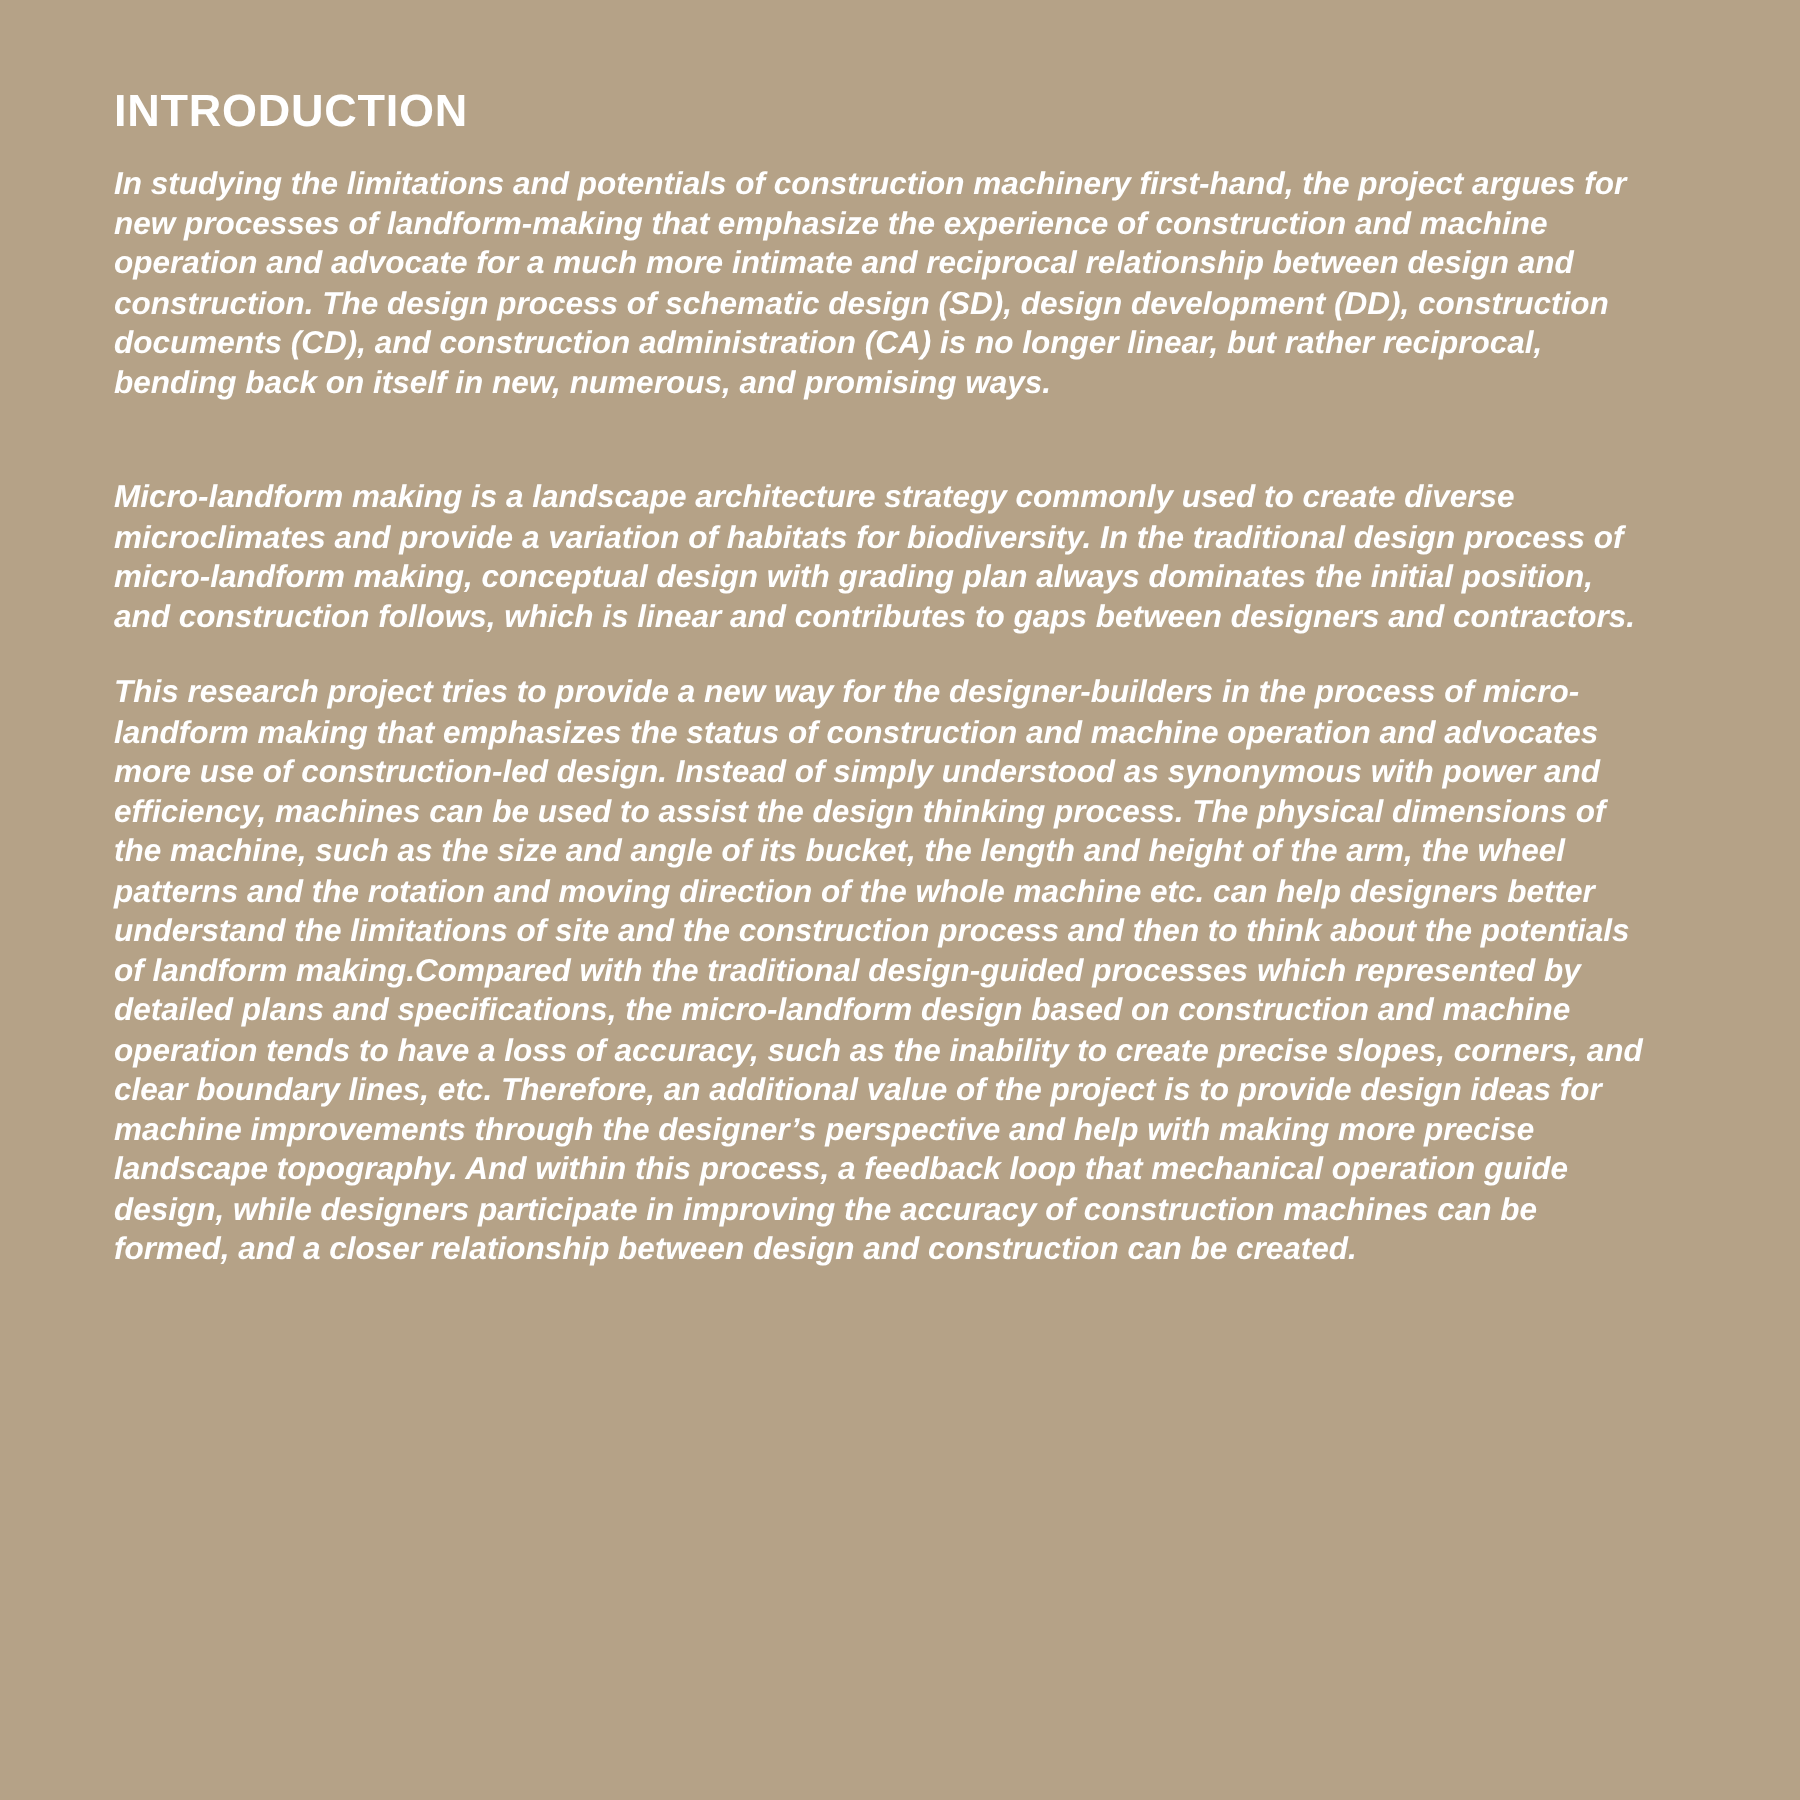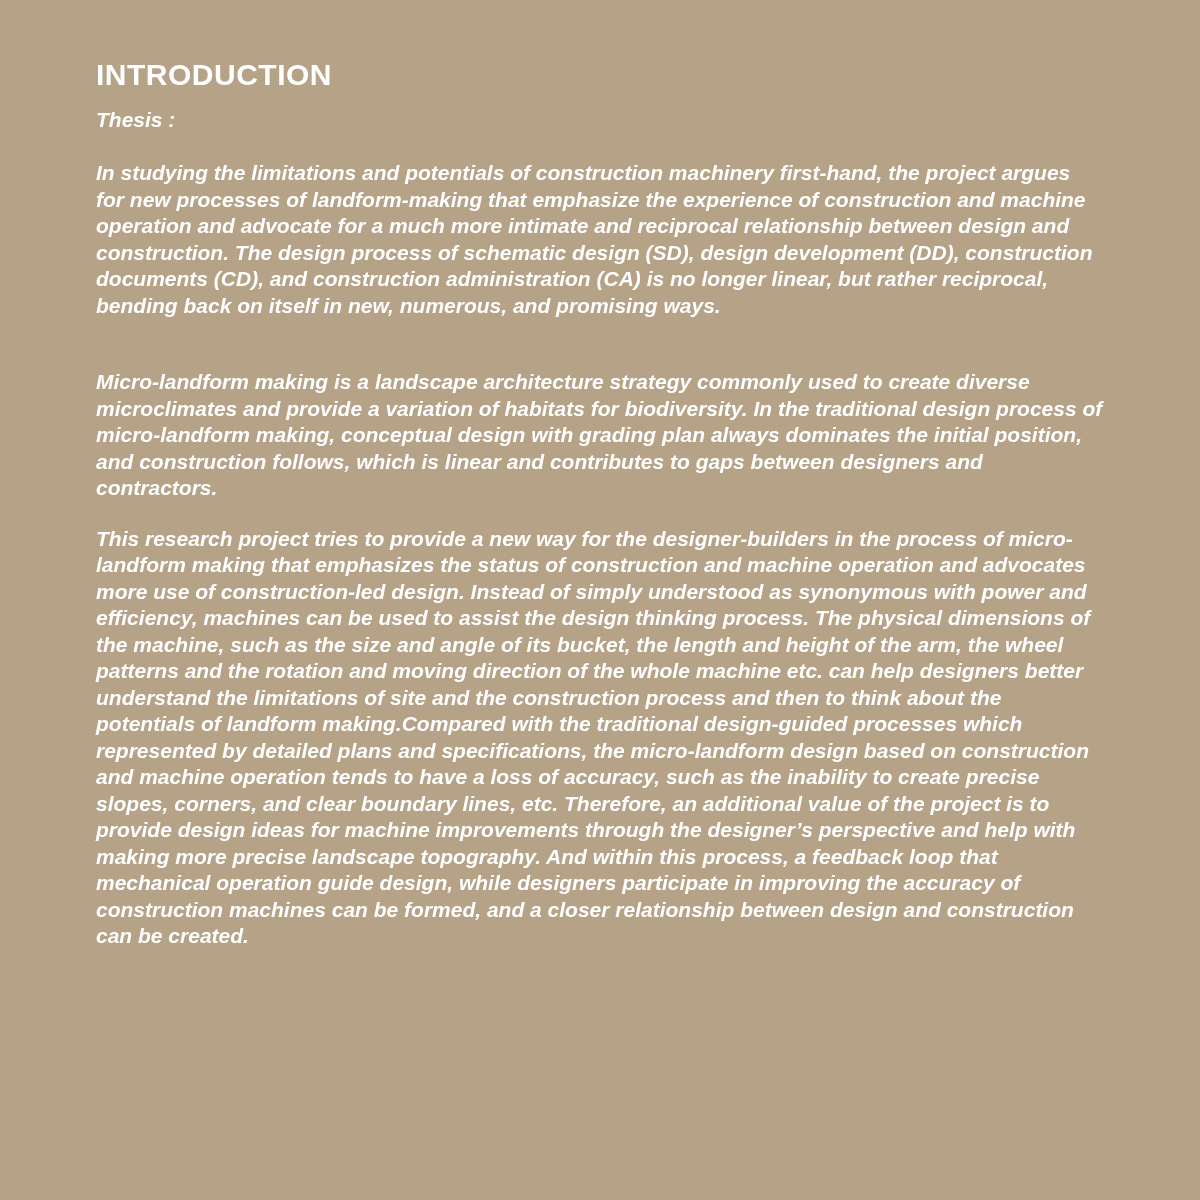--- a/index.html
+++ b/index.html
@@ -10,21 +10,21 @@
     width: 1200px;
     height: 1200px;
     background: #b5a287;
     font-family: "Liberation Sans", sans-serif;
     overflow: hidden;
   }
   .page {
     box-sizing: border-box;
     width: 1196px;
     height: 1200px;
-    padding: 58px 92px 0 96px;
+    padding: 58px 92px 0 76px;
     color: #ffffff;
   }
   .title {
     margin: 0 0 16px 0;
     font-size: 30px;
     font-weight: bold;
     font-style: normal;
     letter-spacing: 0.5px;
     color: #ffffff;
   }
@@ -56,21 +56,20 @@
   }
 </style>
 </head>
 <body>
 
 <div class="page">
 
   <h1 class="title">INTRODUCTION</h1>
 
   <section class="section-thesis">
-    <h2 class="section-heading">Thesis :</h2>
     <p class="para">In studying the limitations and potentials of construction machinery first-hand, the project argues for new processes of landform-making that emphasize the experience of construction and machine operation and advocate for a much more intimate and reciprocal relationship between design and construction. The design process of schematic design (SD), design development (DD), construction documents (CD), and construction administration (CA) is no longer linear, but rather reciprocal, bending back on itself in new, numerous, and promising ways.</p>
   </section>
 
   <section class="section-positioning">
     <p class="para">Micro-landform making is a landscape architecture strategy commonly used to create diverse microclimates and provide a variation of habitats for biodiversity. In the traditional design process of micro-landform making, conceptual design with grading plan always dominates the initial position, and construction follows, which is linear and contributes to gaps between designers and contractors.</p>
     <p class="para">This research project tries to provide a new way for the designer-builders in the process of micro-landform making that emphasizes the status of construction and machine operation and advocates more use of construction-led design. Instead of simply understood as synonymous with power and efficiency, machines can be used to assist the design thinking process. The physical dimensions of the machine, such as the size and angle of its bucket, the length and height of the arm, the wheel patterns and the rotation and moving direction of the whole machine etc. can help designers better understand the limitations of site and the construction process and then to think about the potentials of landform making.Compared with the traditional design-guided processes which represented by detailed plans and specifications, the micro-landform design based on construction and machine operation tends to have a loss of accuracy, such as the inability to create precise slopes, corners, and clear boundary lines, etc. Therefore, an additional value of the project is to provide design ideas for machine improvements through the designer’s perspective and help with making more precise landscape topography. And within this process, a feedback loop that mechanical operation guide design, while designers participate in improving the accuracy of construction machines can be formed, and a closer relationship between design and construction can be created.</p>
   </section>
 
 </div>
 

